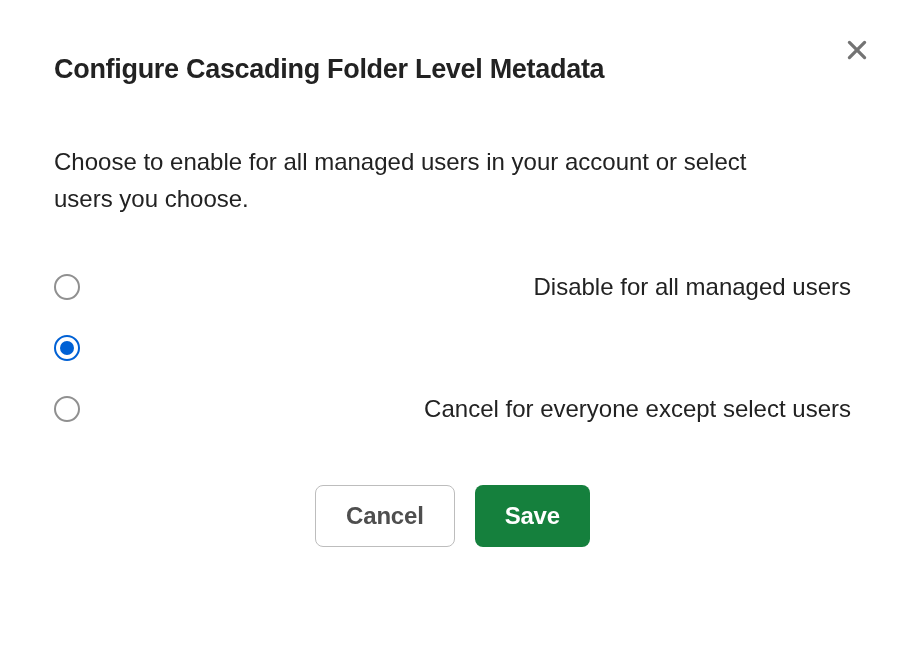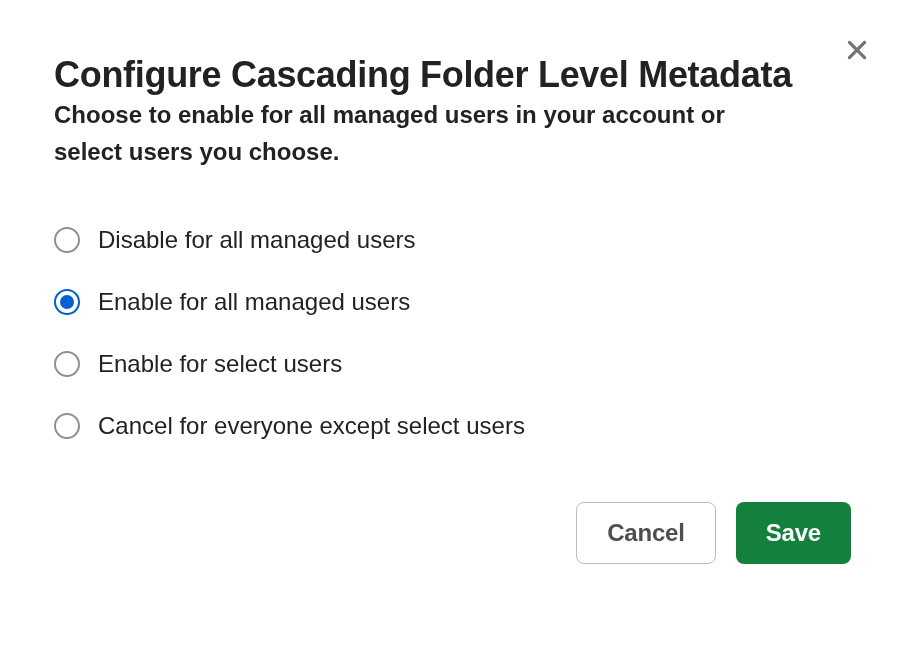--- a/index.html
+++ b/index.html
@@ -26,44 +26,45 @@
       display: flex;
       align-items: center;
       justify-content: center;
       color: #737373;
     }
     .close-btn svg {
       width: 26px;
       height: 26px;
     }
     .dialog-title {
-      font-size: 36px;
+      font-size: 27px;
       font-weight: 700;
       color: #222;
       letter-spacing: -0.3px;
+      margin-bottom: 58px;
     }
     .dialog-description {
       font-size: 24px;
       line-height: 1.55;
       color: #222;
       margin-bottom: 56px;
       max-width: 740px;
-      font-weight: bold;
     }
     .radio-group {
       display: flex;
       flex-direction: column;
       gap: 34px;
       margin-bottom: 62px;
     }
     .radio-option {
       display: flex;
       align-items: center;
       gap: 18px;
       cursor: pointer;
+      justify-content: space-between;
     }
     .radio-circle {
       width: 26px;
       height: 26px;
       border-radius: 50%;
       border: 2.5px solid #909090;
       display: flex;
       align-items: center;
       justify-content: center;
       flex-shrink: 0;
@@ -76,21 +77,21 @@
       height: 14px;
       border-radius: 50%;
       background: #0061d5;
     }
     .radio-label {
       font-size: 24px;
       color: #222;
     }
     .button-row {
       display: flex;
-      justify-content: flex-end;
+      justify-content: center;
       gap: 20px;
       padding-right: 0;
     }
     .btn {
       font-size: 24px;
       font-weight: 600;
       padding: 16px 30px;
       border-radius: 8px;
       cursor: pointer;
       border: none;
@@ -126,27 +127,22 @@
 
   <div class="radio-option">
     <span class="radio-circle"></span>
     <span class="radio-label">Disable for all managed users</span>
   </div>
 
   <div class="radio-option">
     <span class="radio-circle selected">
       <span class="radio-dot"></span>
     </span>
-    <span class="radio-label">Enable for all managed users</span>
   </div>
 
-  <div class="radio-option">
-    <span class="radio-circle"></span>
-    <span class="radio-label">Enable for select users</span>
-  </div>
 
   <div class="radio-option">
     <span class="radio-circle"></span>
     <span class="radio-label">Cancel for everyone except select users</span>
   </div>
 
 </div>
 
 <div class="button-row">
   <button class="btn btn-cancel">Cancel</button>

